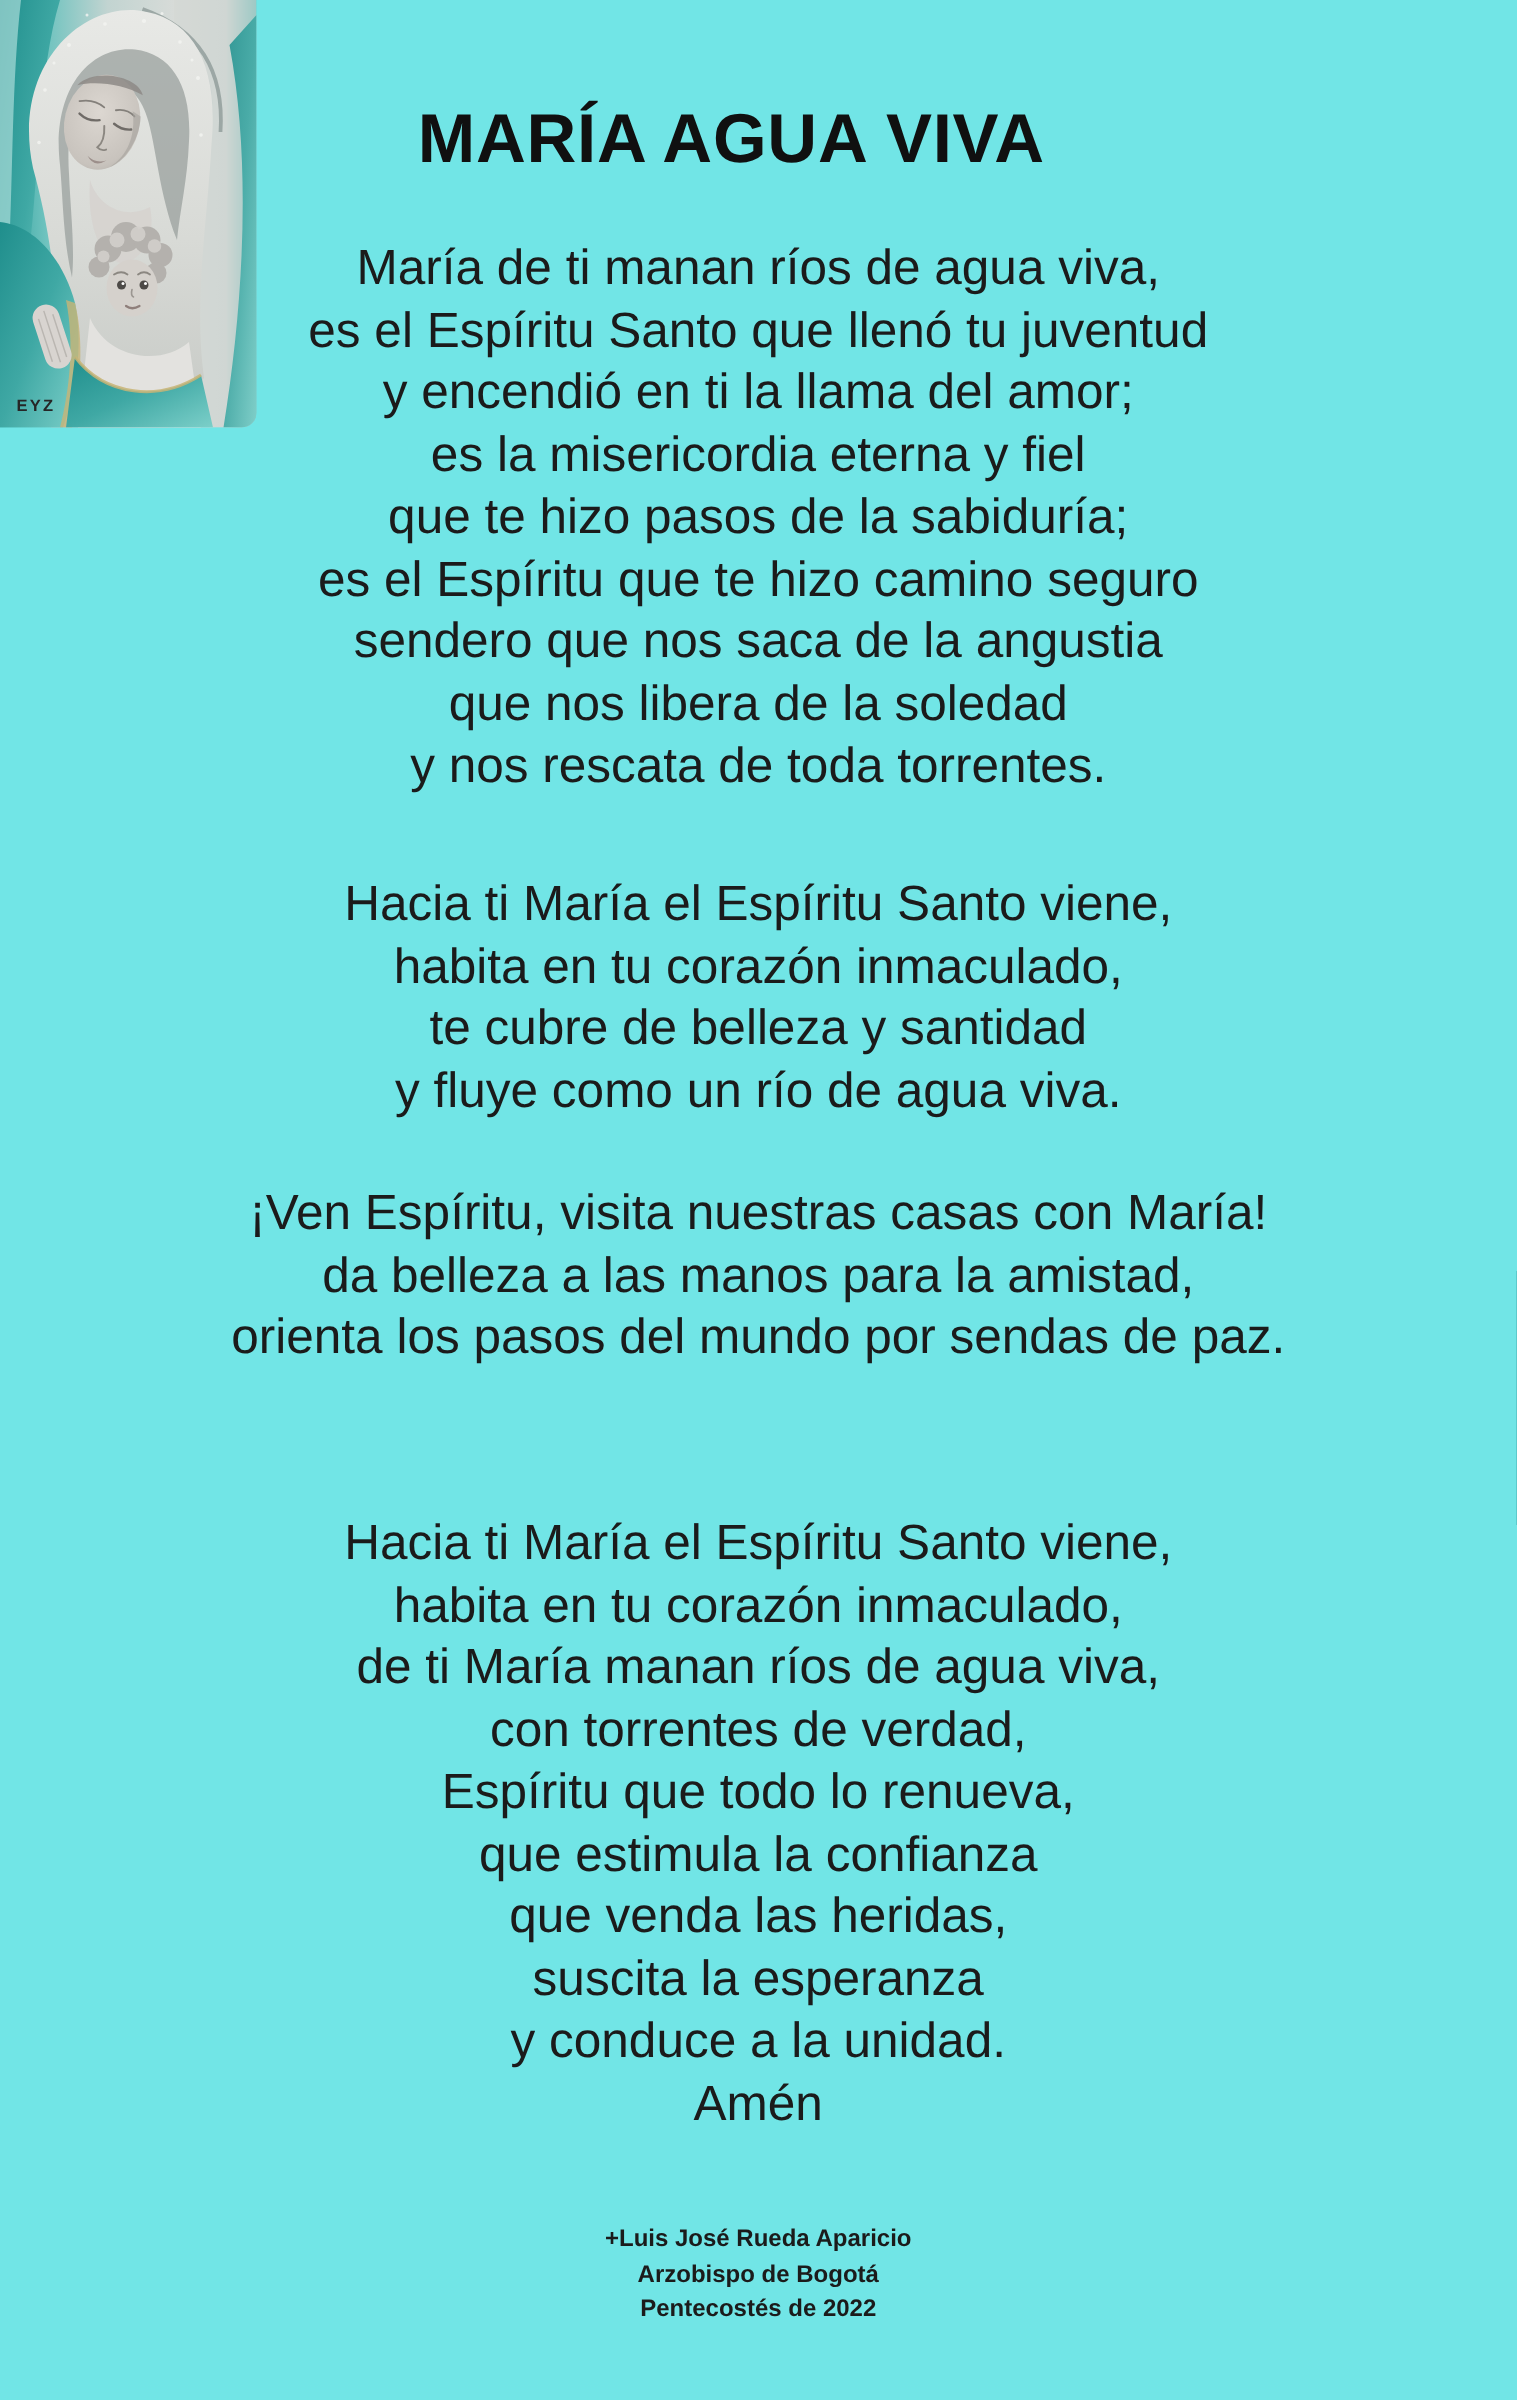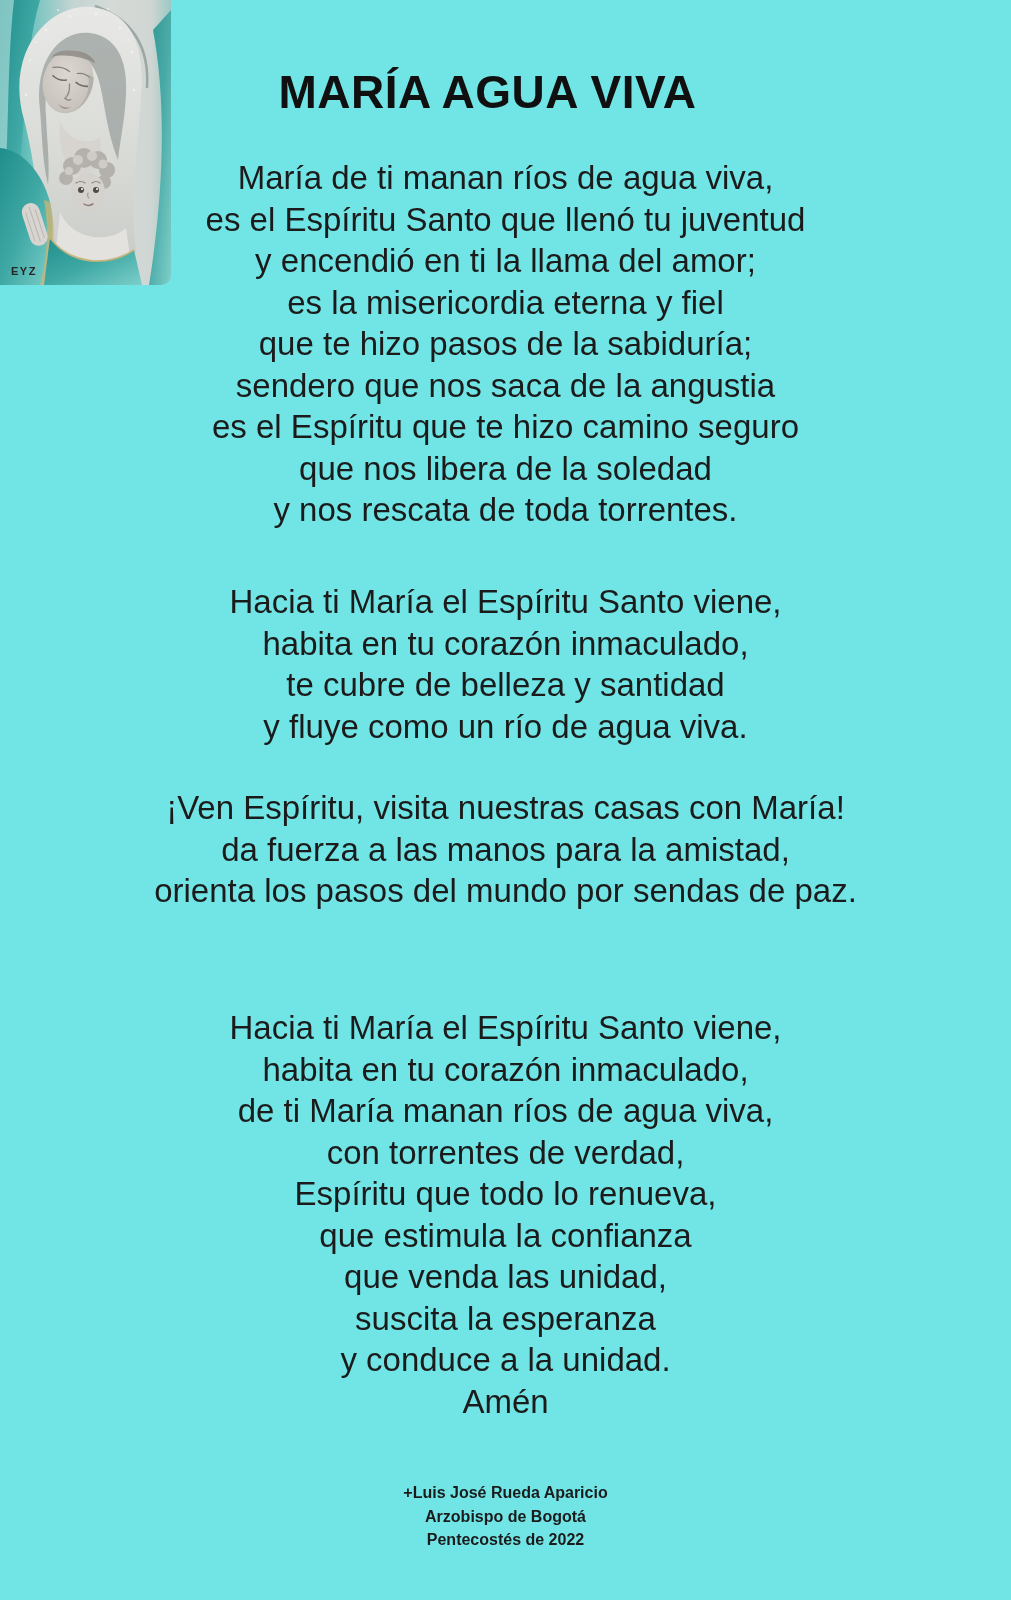--- a/index.html
+++ b/index.html
@@ -168,47 +168,47 @@
 
   <h1 class="title">MARÍA AGUA VIVA</h1>
 
   <div>
     <div class="stanza" id="stanza-1">
       <p>María de ti manan ríos de agua viva,</p>
       <p>es el Espíritu Santo que llenó tu juventud</p>
       <p>y encendió en ti la llama del amor;</p>
       <p>es la misericordia eterna y fiel</p>
       <p>que te hizo pasos de la sabiduría;</p>
+      <p>es el Espíritu que te hizo camino seguro</p>
       <p>sendero que nos saca de la angustia</p>
-      <p>es el Espíritu que te hizo camino seguro</p>
       <p>que nos libera de la soledad</p>
       <p>y nos rescata de toda torrentes.</p>
     </div>
 
     <div class="stanza" id="stanza-2">
       <p>Hacia ti María el Espíritu Santo viene,</p>
       <p>habita en tu corazón inmaculado,</p>
       <p>te cubre de belleza y santidad</p>
       <p>y fluye como un río de agua viva.</p>
     </div>
 
     <div class="stanza" id="stanza-3">
       <p>¡Ven Espíritu, visita nuestras casas con María!</p>
-      <p>da fuerza a las manos para la amistad,</p>
+      <p>da belleza a las manos para la amistad,</p>
       <p>orienta los pasos del mundo por sendas de paz.</p>
     </div>
 
     <div class="stanza" id="stanza-4">
       <p>Hacia ti María el Espíritu Santo viene,</p>
       <p>habita en tu corazón inmaculado,</p>
       <p>de ti María manan ríos de agua viva,</p>
       <p>con torrentes de verdad,</p>
       <p>Espíritu que todo lo renueva,</p>
       <p>que estimula la confianza</p>
-      <p>que venda las unidad,</p>
+      <p>que venda las heridas,</p>
       <p>suscita la esperanza</p>
       <p>y conduce a la unidad.</p>
       <p>Amén</p>
     </div>
   </div>
 
   <div class="attribution">
     <p>+Luis José Rueda Aparicio</p>
     <p>Arzobispo de Bogotá</p>
     <p>Pentecostés de 2022</p>

